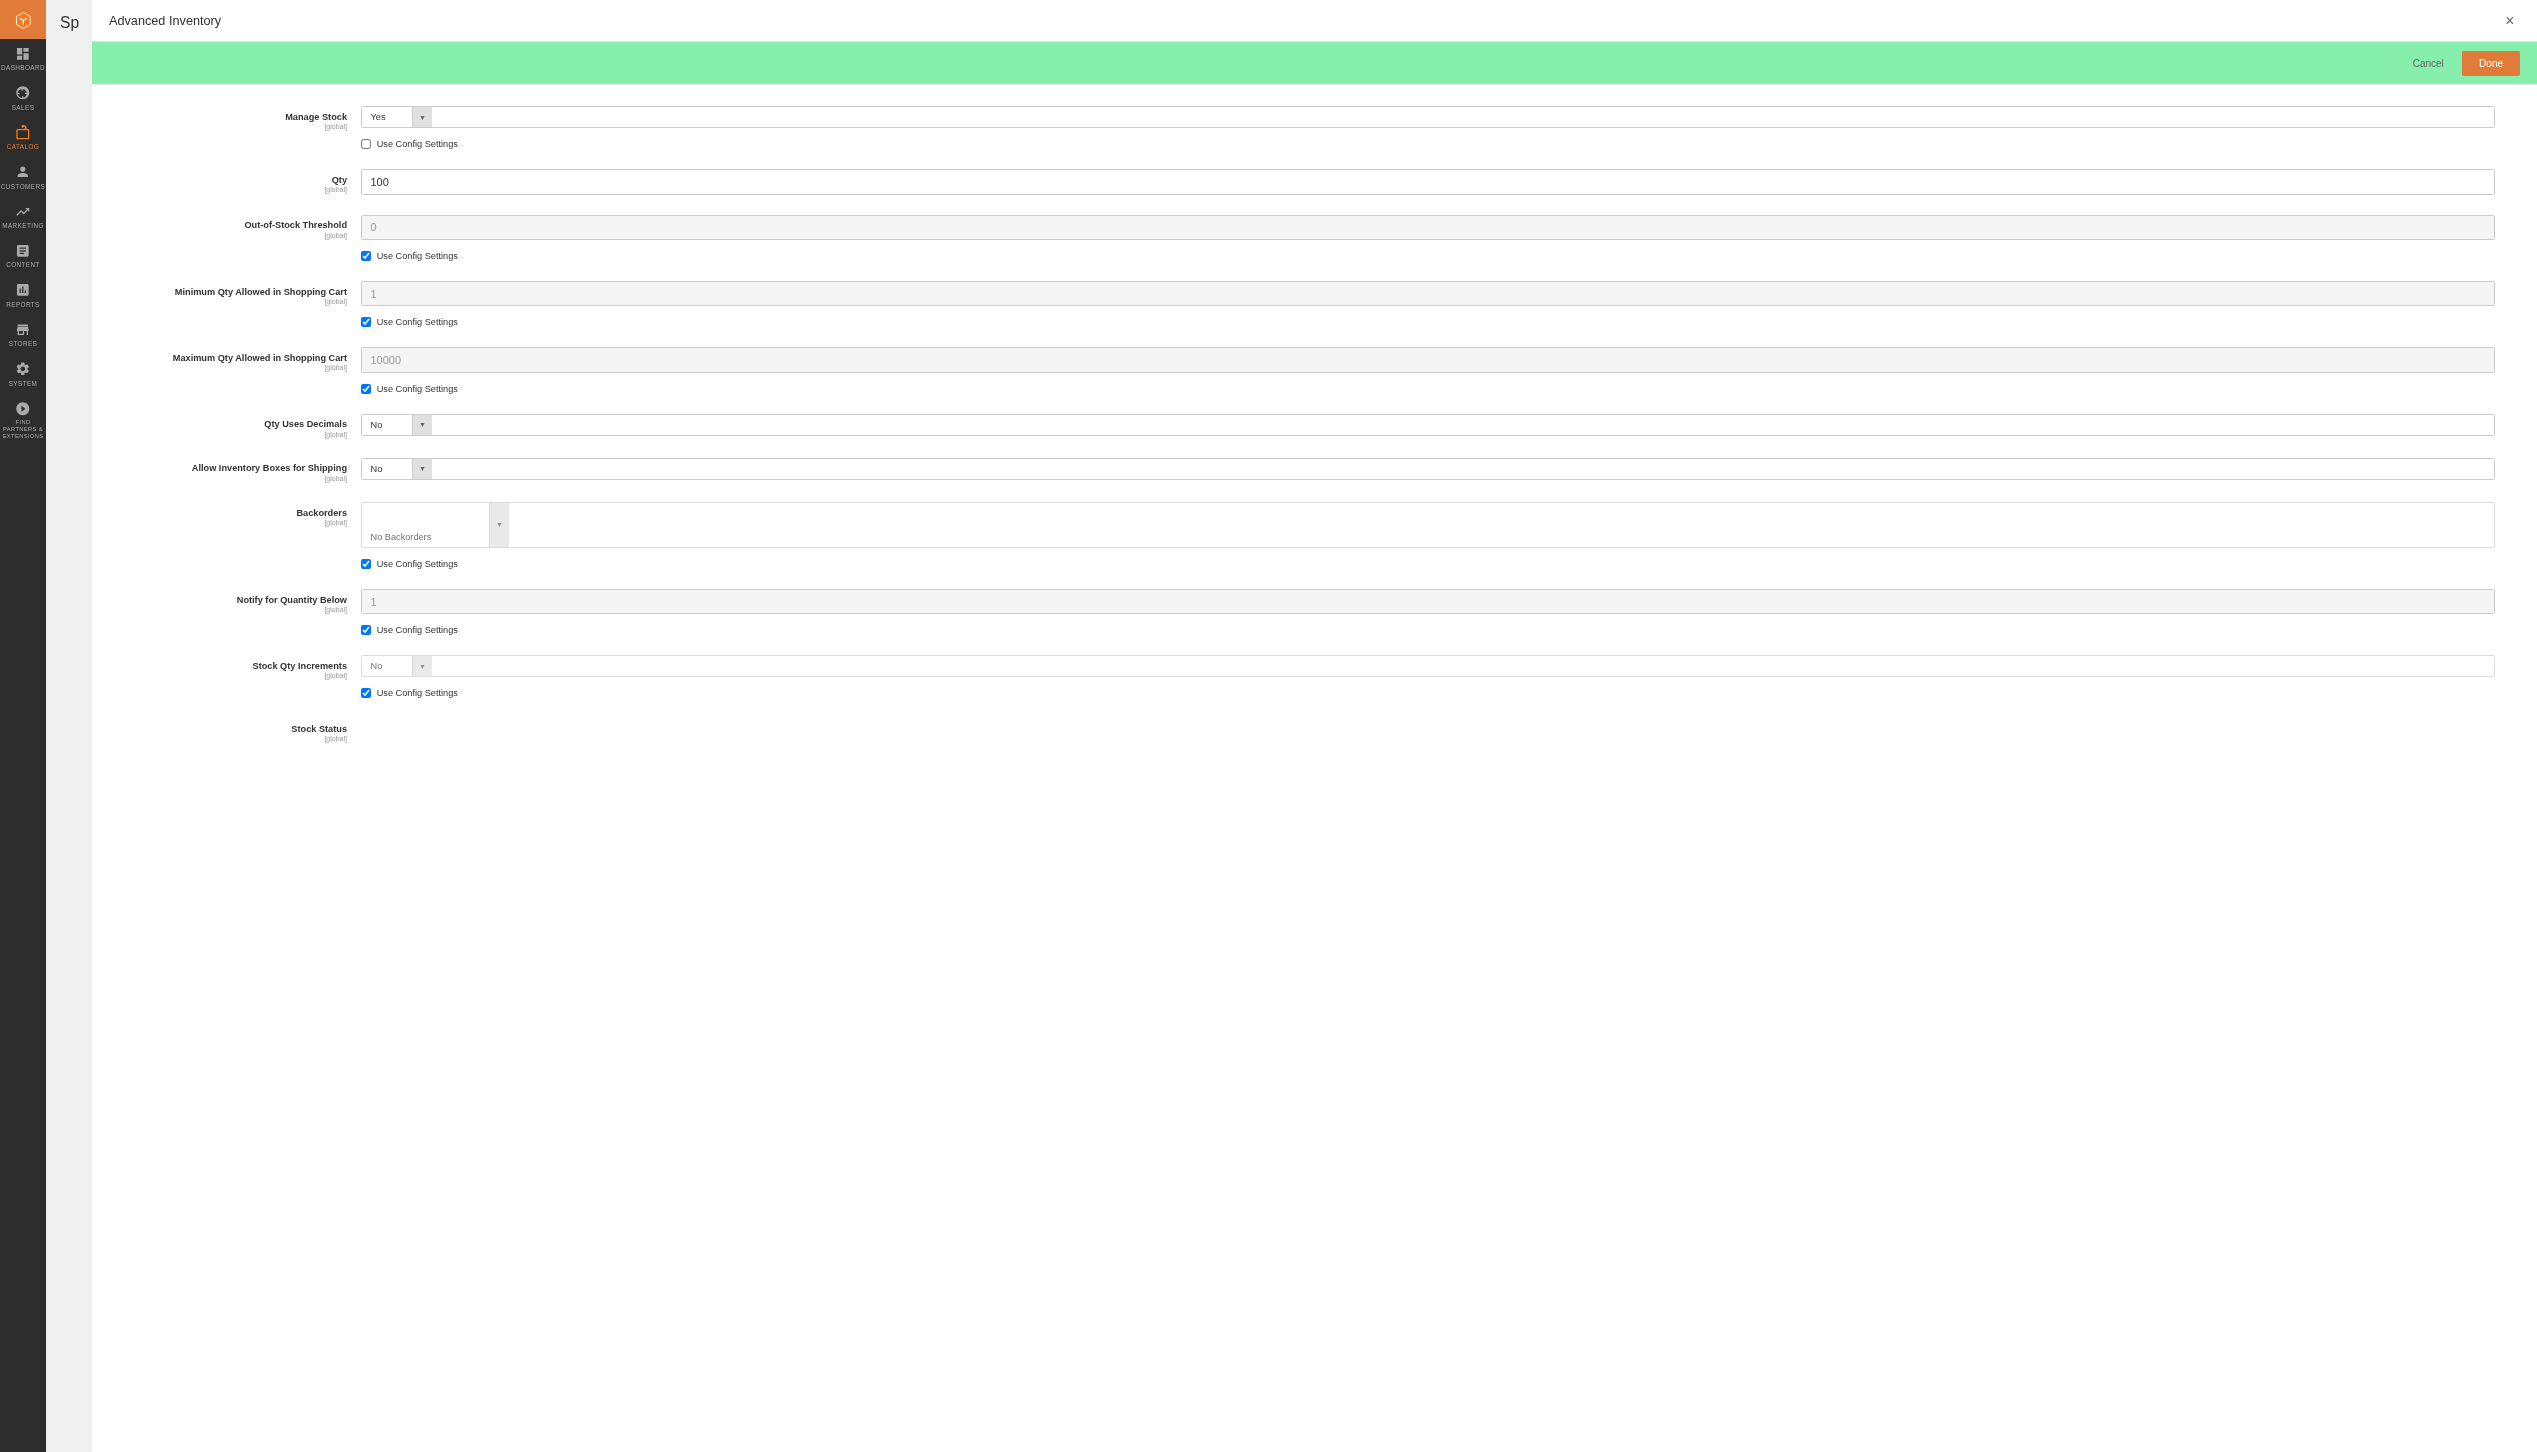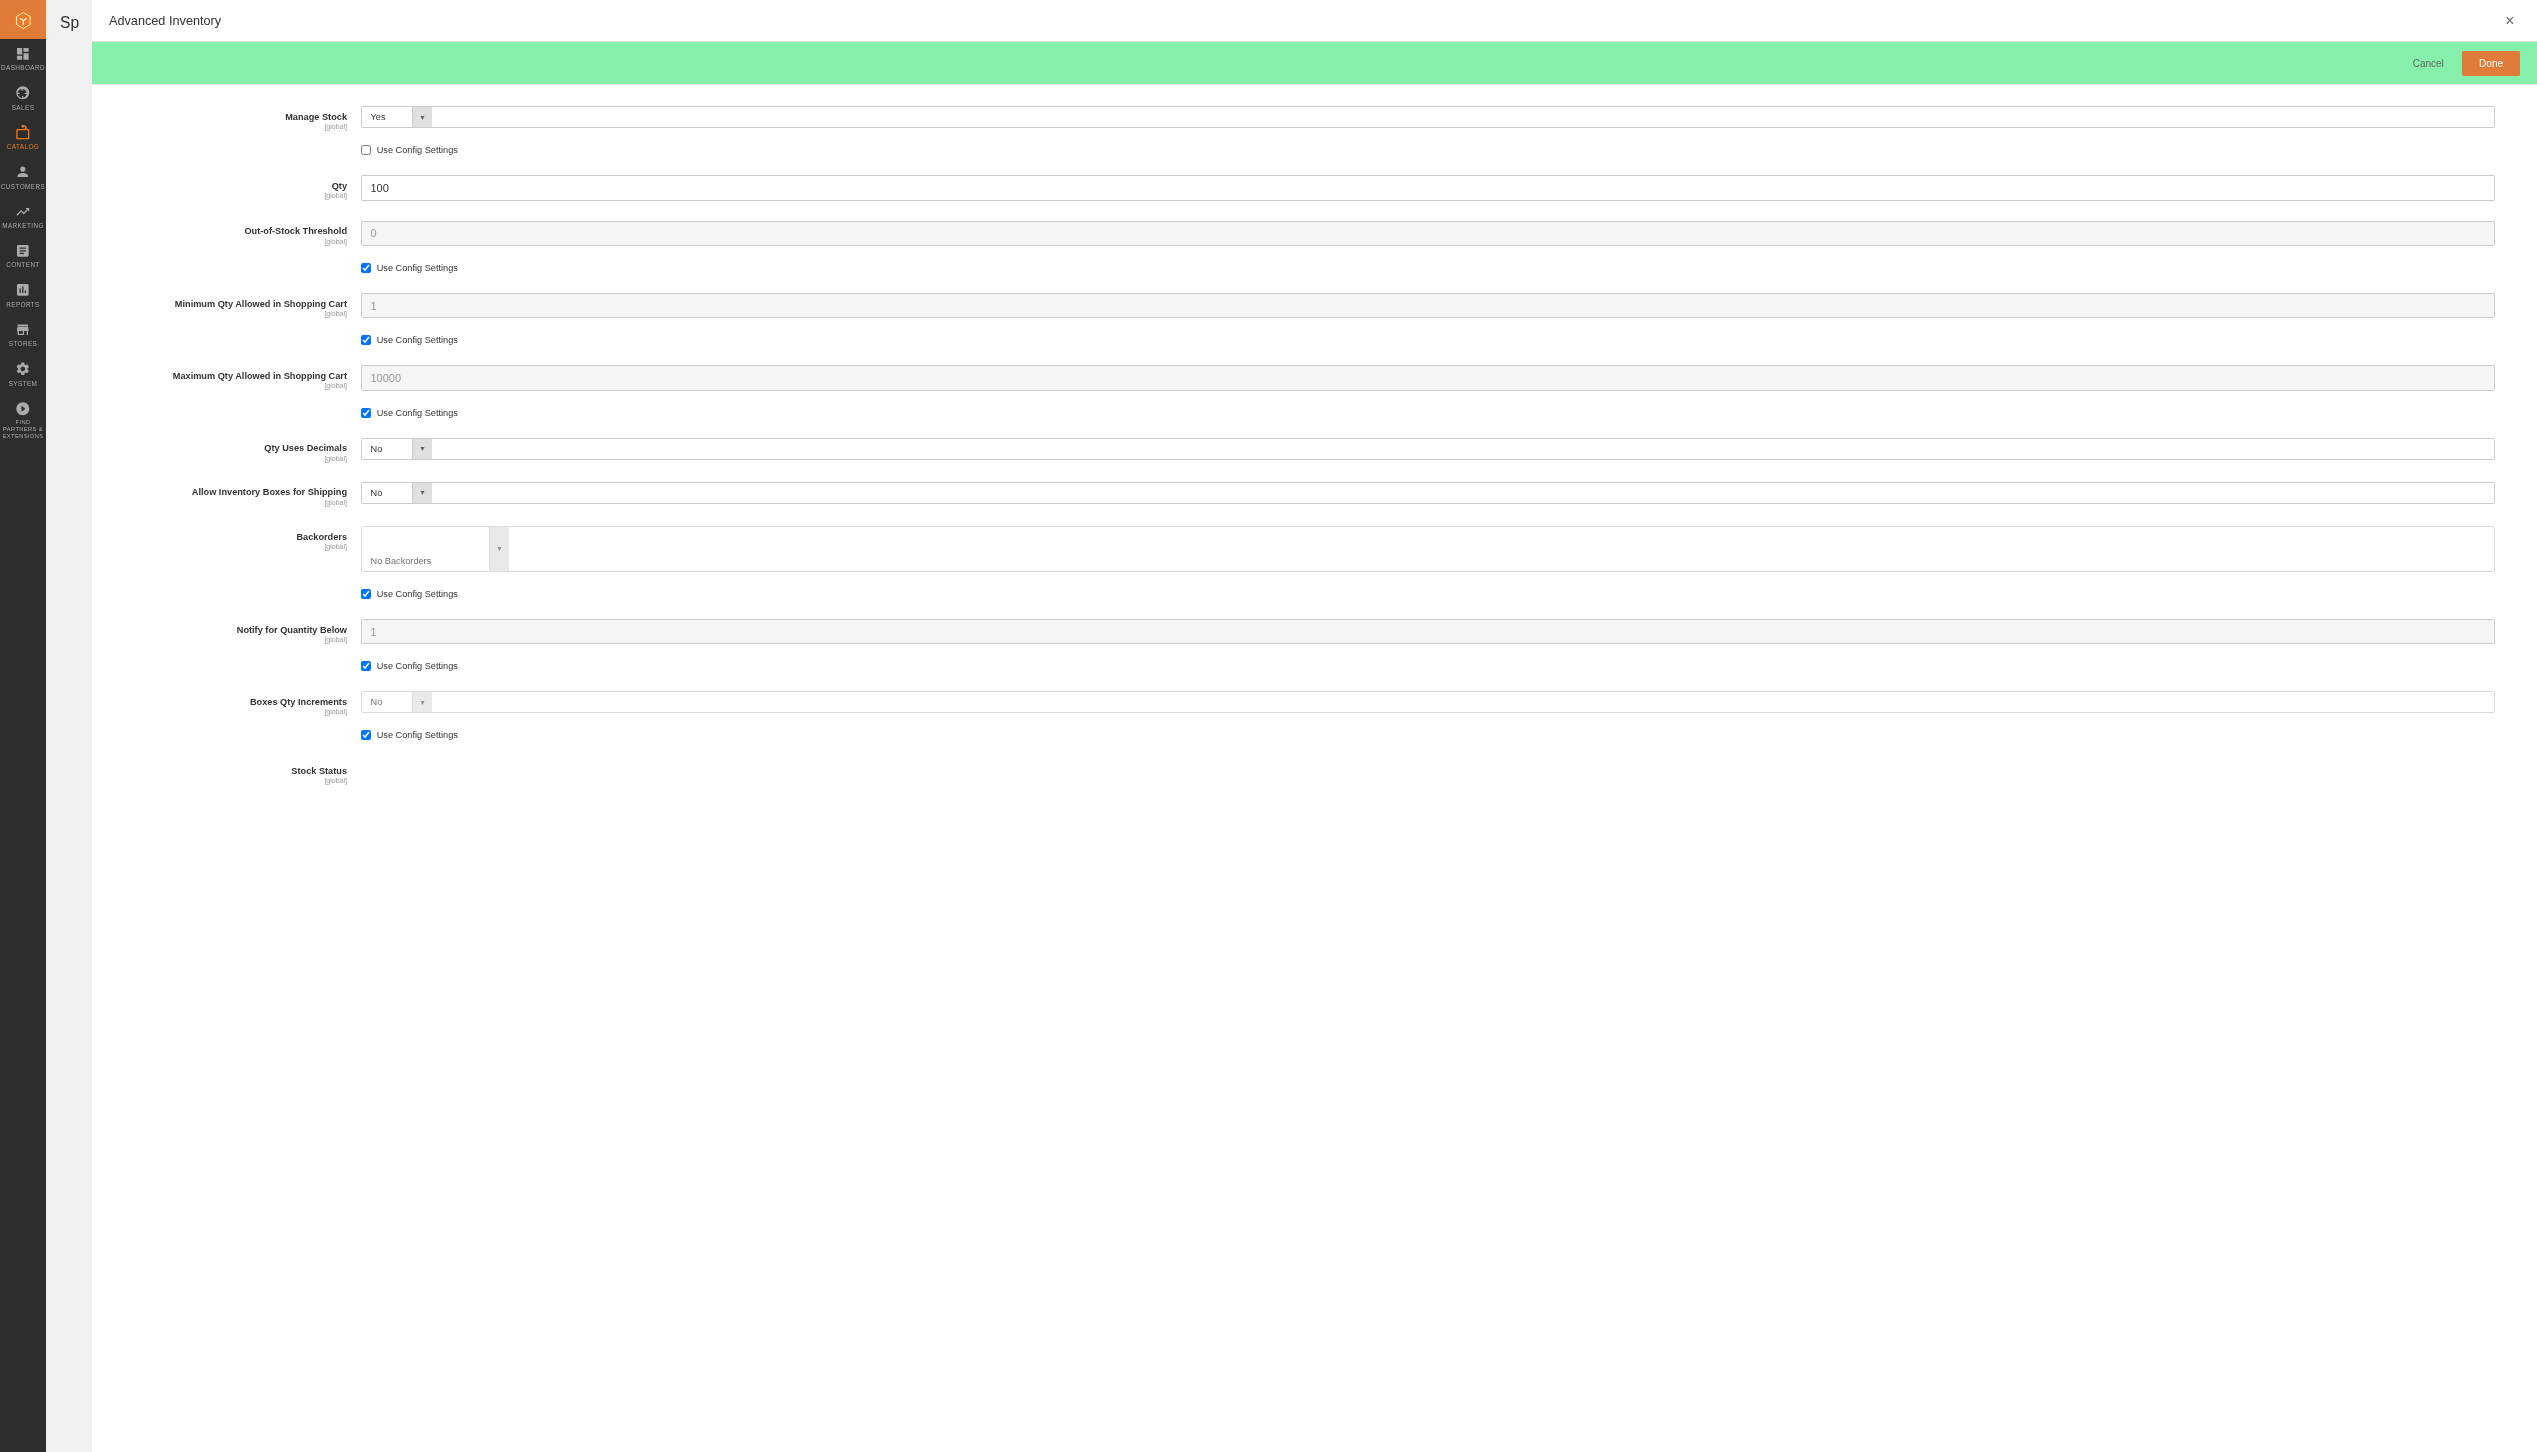--- a/index.html
+++ b/index.html
@@ -160,21 +160,21 @@
     .form-scope {
       font-size: 7px;
       color: #999;
       display: block;
       margin-top: 1.4px;
     }
     .form-control-col {
       flex: 1;
       display: flex;
       flex-direction: column;
-      gap: 17px;
+      gap: 11px;
     }
 
     
     .form-input {
       width: 100%;
       padding: 5.7px 8.5px;
       border: 0.7px solid #ccc;
       border-radius: 1.4px;
       font-size: 11px;
       color: #333;
@@ -441,21 +441,21 @@
           <input type="text" class="form-input disabled" value="1" disabled="" style="">
           <label class="checkbox-row">
             <input type="checkbox" checked="" style="">
             <span>Use Config Settings</span>
           </label>
         </div>
       </div>
 
       <div class="form-row">
         <div class="form-label-col">
-          <span class="form-label">Boxes Qty Increments</span>
+          <span class="form-label">Stock Qty Increments</span>
           <span class="form-scope">[global]</span>
         </div>
         <div class="form-control-col">
           <div class="select-wrapper" style="opacity:0.7;">
             <span class="select-value">No</span>
             <span class="select-arrow">▼</span>
           </div>
           <label class="checkbox-row">
             <input type="checkbox" checked="" style="">
             <span>Use Config Settings</span>

